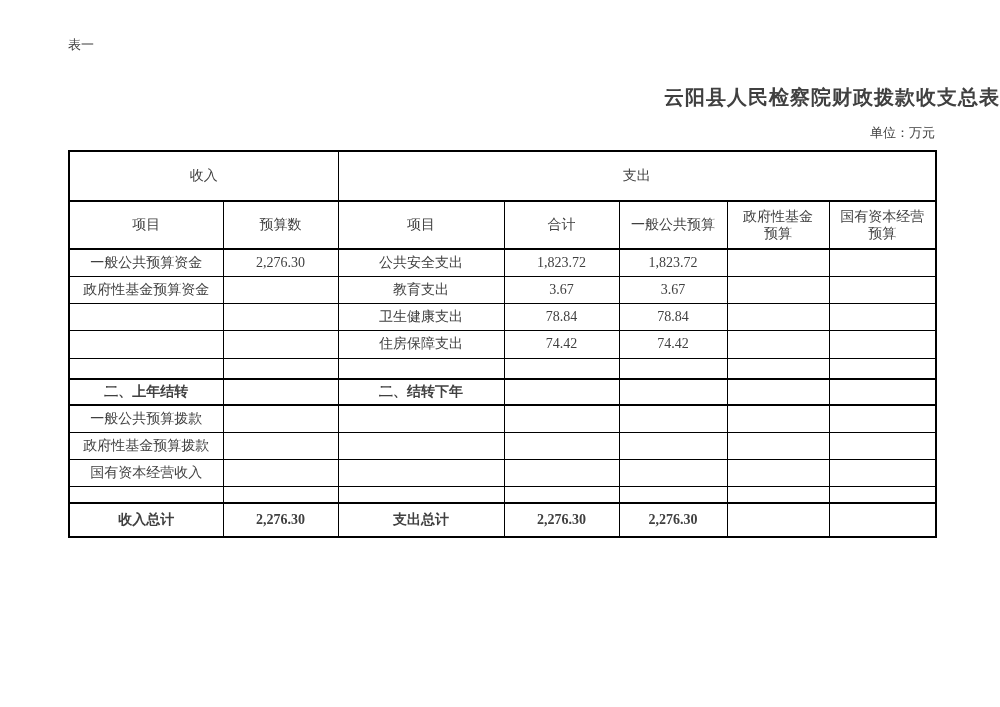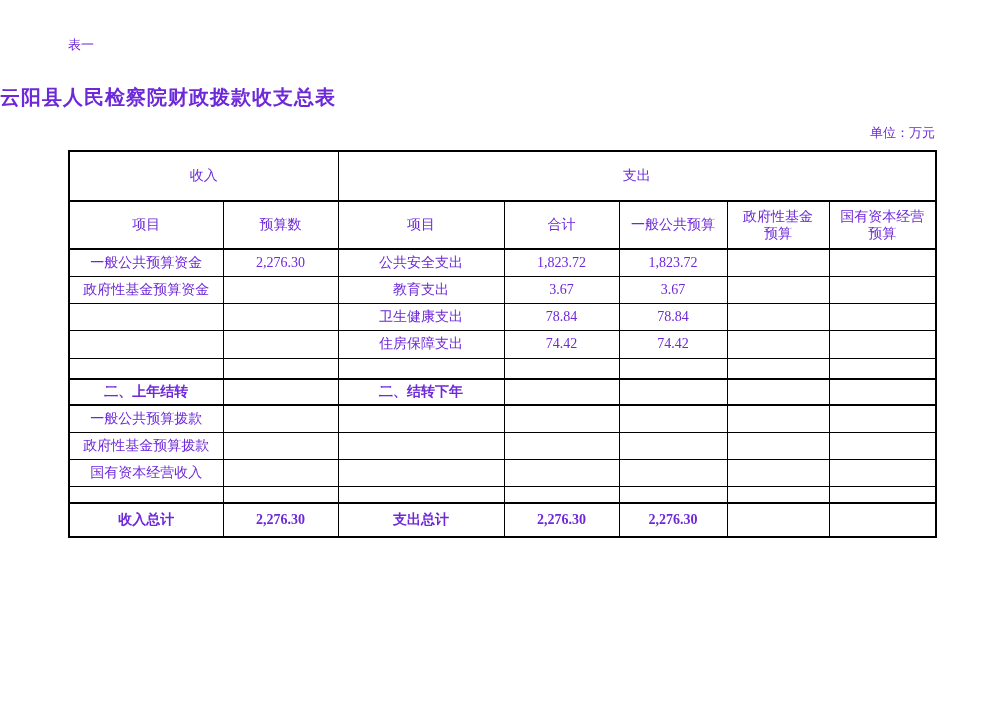--- a/index.html
+++ b/index.html
@@ -3,34 +3,34 @@
 <meta charset="utf-8">
 <style>
   * { margin: 0; padding: 0; box-sizing: border-box; }
   html, body { background: #fff; }
   .doc {
     position: relative;
     width: 1000px;
     height: 707px;
     background: #ffffff;
     font-family: "Liberation Serif", "DejaVu Serif", serif;
-    color: #6d28d9;
+    color: #404040;
   }
   .tbl-label {
     position: absolute;
     left: 68px;
     top: 36px;
     font-size: 13px;
   }
   .page-title {
     position: absolute;
     left: 0;
     top: 84px;
     width: 1000px;
-    text-align: left;
+    text-align: right;
     font-size: 20px;
     font-weight: bold;
     letter-spacing: 1px;
   }
   .unit-note {
     position: absolute;
     top: 124px;
     right: 65px;
     font-size: 13px;
   }

